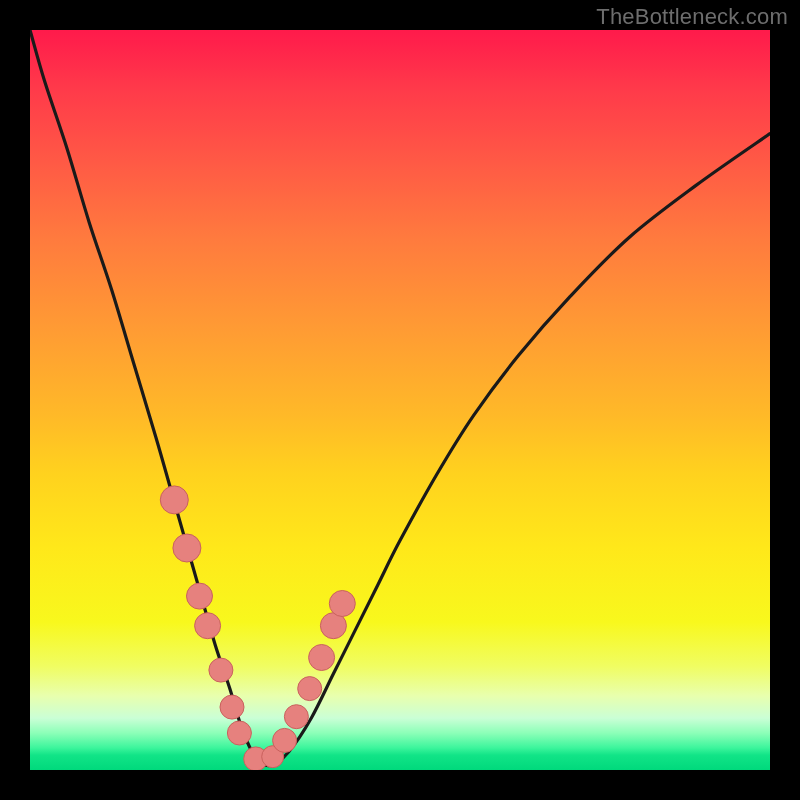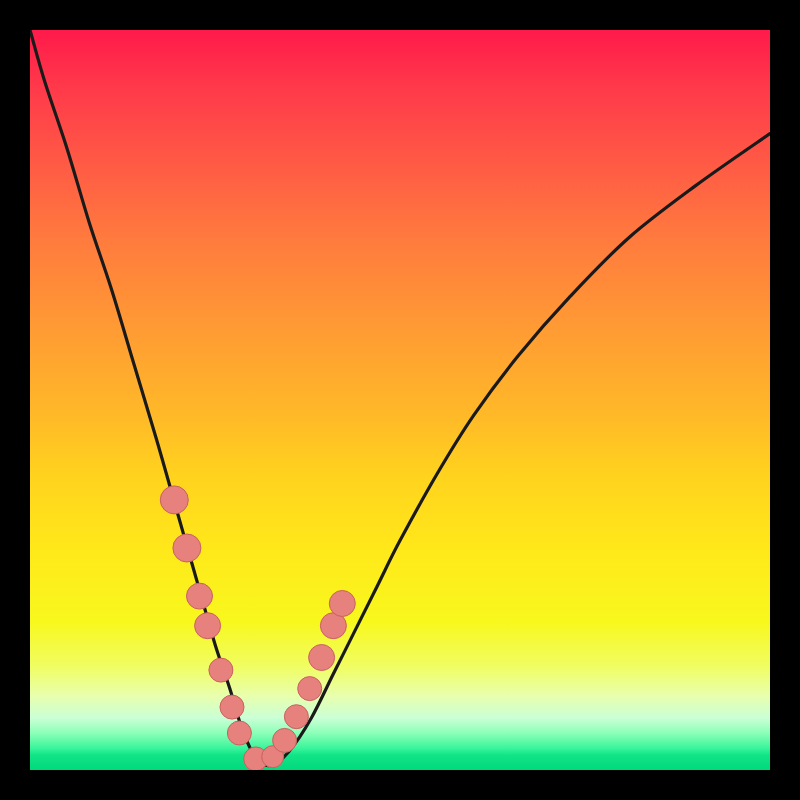--- a/index.html
+++ b/index.html
@@ -82,13 +82,14 @@
           <circle cx="242.7" cy="726.7" r="11" fill="#e6817e" stroke="#c9615d" stroke-width="1"></circle>
           <circle cx="254.6" cy="710.4" r="12" fill="#e6817e" stroke="#c9615d" stroke-width="1"></circle>
           <circle cx="266.4" cy="686.7" r="12" fill="#e6817e" stroke="#c9615d" stroke-width="1"></circle>
           <circle cx="279.7" cy="658.6" r="12" fill="#e6817e" stroke="#c9615d" stroke-width="1"></circle>
           <circle cx="291.6" cy="627.5" r="13" fill="#e6817e" stroke="#c9615d" stroke-width="1"></circle>
           <circle cx="303.4" cy="595.7" r="13" fill="#e6817e" stroke="#c9615d" stroke-width="1"></circle>
           <circle cx="312.3" cy="573.5" r="13" fill="#e6817e" stroke="#c9615d" stroke-width="1"></circle>
         </g>
     </svg>
   </div>
+  <div class="watermark">TheBottleneck.com</div>
 </div>
 
 </body></html>

